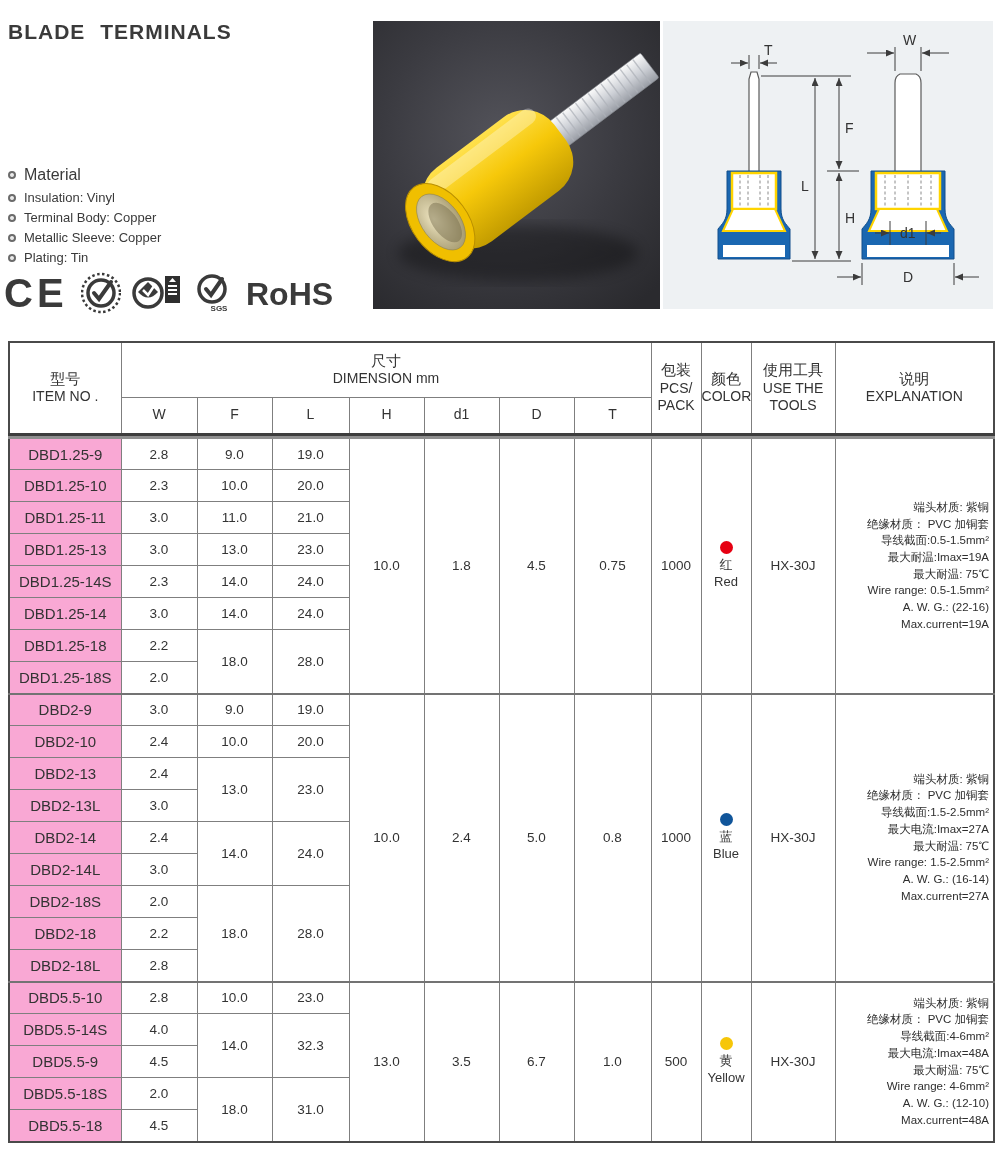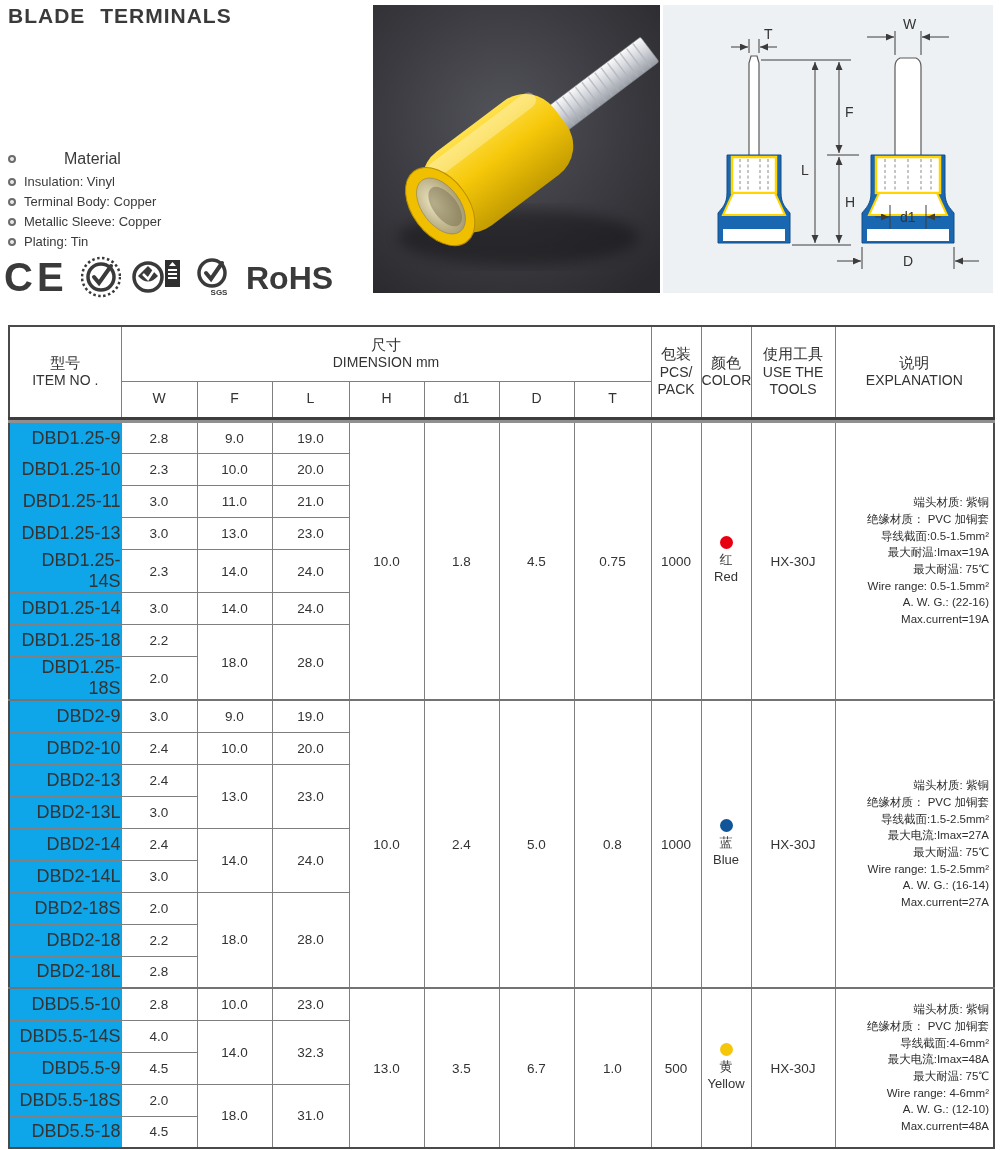--- a/index.html
+++ b/index.html
@@ -1,45 +1,45 @@
 <!DOCTYPE html>
 <html><head>
 <meta charset="utf-8">
 <style>
   * { margin:0; padding:0; box-sizing:border-box; }
   html,body { background:#fff; }
   body { width:1000px; height:1150px; position:relative; font-family:"Liberation Sans", sans-serif; color:#333; }
-  .canvas { position:absolute; inset:0; overflow:hidden; }
+  .canvas { position:absolute; inset:0; overflow:hidden;margin-top:16px; }
 
   .page-title { position:absolute; left:8px; top:4px; font-size:21px; font-weight:bold; color:#3a3a3a; letter-spacing:1px; word-spacing:8px; }
 
   .materials { position:absolute; left:8px; top:150px; list-style:none; }
   .materials li { display:flex; align-items:center; margin-bottom:5px; font-size:13px; color:#3a3a3a; }
-  .materials li.mat-head { font-size:16px; margin-bottom:6px;gap:40px; }
+  .materials li.mat-head { font-size:16px; margin-bottom:6px; }
   .bullet { width:8px; height:8px; border:2px solid #6b6b6b; border-radius:50%; margin-right:8px; flex:0 0 auto; background:#fff; box-shadow:inset 0 0 0 1.5px #fff, inset 0 0 0 3px #8a8a8a; }
 
   .certs { position:absolute; left:4px; top:254px; display:flex; align-items:center; gap:11px; }
   .certs svg text { font-family:"Liberation Sans", sans-serif; }
 
   .photo-box { position:absolute; left:373px; top:5px; width:287px; height:288px; }
   .diagram-box { position:absolute; left:663px; top:5px; width:330px; height:288px; background:#eef1f3; }
   .diagram-box svg text { font-size:14px; fill:#333; }
 
   table { border-collapse:collapse; table-layout:fixed; }
   td { border:1px solid #7f7f7f; text-align:center; vertical-align:middle; font-size:13.5px; color:#333; padding:0; }
 
   .hdr-table { position:absolute; left:8px; top:325px; width:985px; border:2px solid #4a4a4a; border-bottom:3px solid #3d3d3d; }
   .hdr-table td { font-size:14px; line-height:1.25; }
   .hdr-table tr.r1 td { height:55px; }
   .hdr-table tr.r2 td { height:37px; }
   .hdr-cn { font-size:15px; }
 
   .body-table { position:absolute; left:8px; top:420px; width:985px; border:2px solid #4a4a4a; border-top:3px solid #8f8f8f; }
   .body-table tr { height:32px; }
-  .body-table td.item { background:#0ea5e9; font-size:18px;text-align:right; }
+  .body-table td.item { background:#f9a8d4; font-size:15px; }
   .body-table tr.gstart td { border-top:2px solid #737373; }
 
   .colorcell div { line-height:1.3; font-size:13px; }
   .dot { width:13px; height:13px; border-radius:50%; margin:0 auto 3px auto; }
 
   td.expl { text-align:right; padding:6px 4px 6px 10px; font-size:11.5px; line-height:1.45; color:#2e2e2e; }
 </style>
 </head>
 <body>
 

